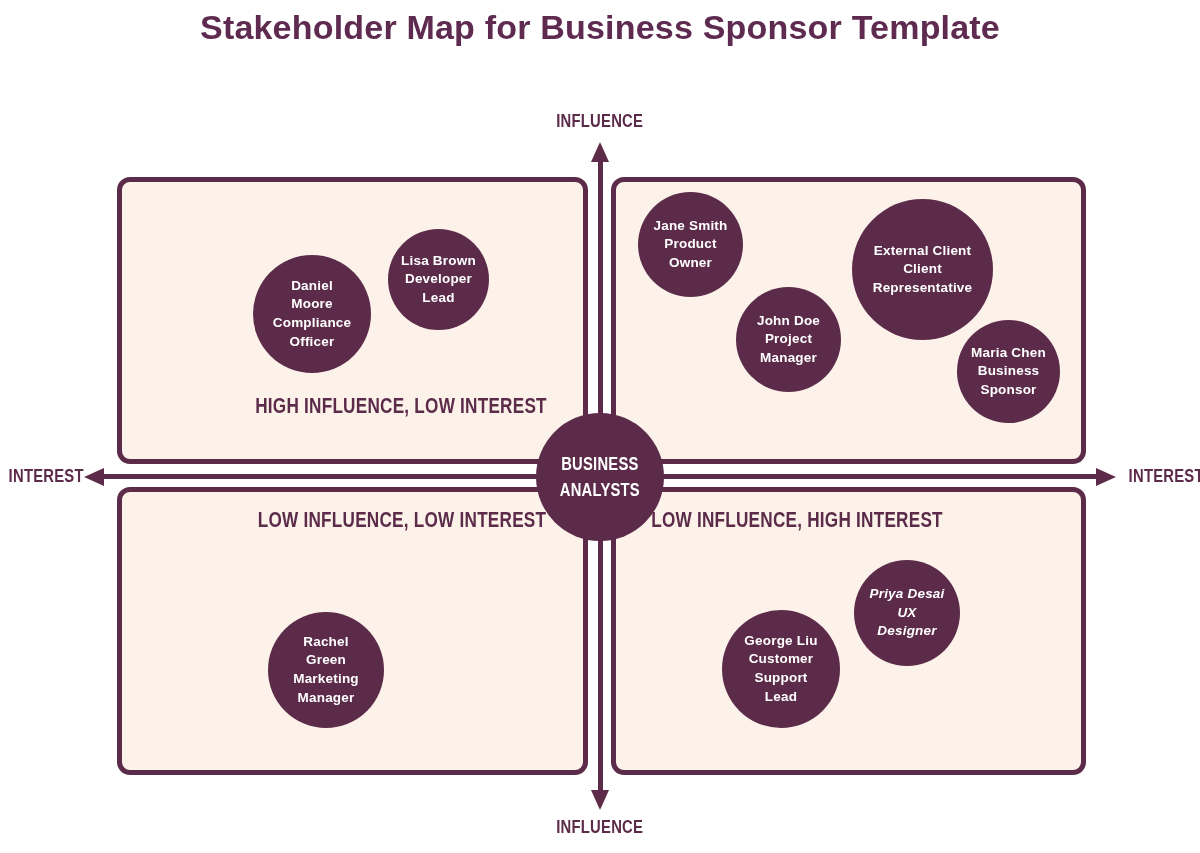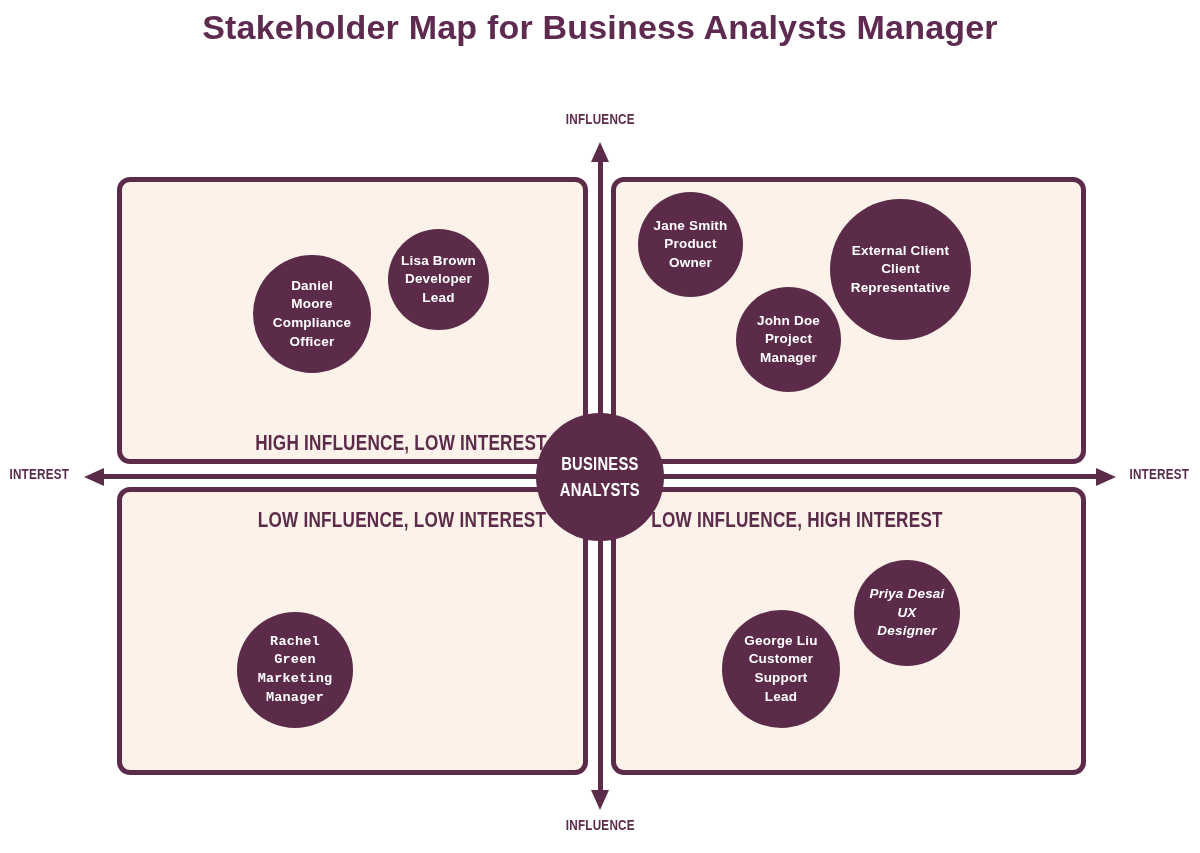--- a/index.html
+++ b/index.html
@@ -35,21 +35,21 @@
     transform:translateX(-50%);
     white-space:nowrap;
     color:var(--plum);
     font-size:22px;font-weight:700;
   }
   .axis-label{
     position:absolute;
     text-align:center;
     white-space:nowrap;
     color:var(--plum);
-    font-size:15px;font-weight:700;
+    font-size:19px;font-weight:700;
   }
   .condensed{
     display:inline-block;
     transform:scaleX(0.78);
     transform-origin:center;
     letter-spacing:0.3px;
   }
   .hline{
     position:absolute;
     left:96px;top:474px;width:1008px;height:5px;
@@ -100,21 +100,21 @@
     text-align:center;
     font-size:13.5px;font-weight:700;line-height:1.38;
     letter-spacing:0.2px;
   }
 </style>
 </head>
 <body>
 
 <div class="stage">
 
-  <div class="title">Stakeholder Map for Business Analysts Manager</div>
+  <div class="title">Stakeholder Map for Business Sponsor Template</div>
 
   <div class="quad" style="left:117px;top:177px;width:471px;height:287px;"></div>
   <div class="quad" style="left:611px;top:177px;width:475px;height:287px;"></div>
   <div class="quad" style="left:117px;top:487px;width:471px;height:288px;"></div>
   <div class="quad" style="left:611px;top:487px;width:475px;height:288px;"></div>
 
   <div class="hline"></div>
   <div class="vline"></div>
   <div class="arrow arrow-left"></div>
   <div class="arrow arrow-right"></div>
@@ -127,38 +127,39 @@
   <div class="axis-label" style="left:500px;top:816px;width:200px;">
     <span class="condensed">INFLUENCE</span>
   </div>
   <div class="axis-label" style="left:-2px;top:465px;width:82px;">
     <span class="condensed">INTEREST</span>
   </div>
   <div class="axis-label" style="left:1118px;top:465px;width:82px;">
     <span class="condensed">INTEREST</span>
   </div>
 
-  <div class="qlabel" style="left:401px;top:430px;">
+  <div class="qlabel" style="left:401px;top:393px;">
     <span class="condensed">HIGH INFLUENCE, LOW INTEREST</span>
   </div>
   <div class="qlabel" style="left:797px;top:507px;">
     <span class="condensed">LOW INFLUENCE, HIGH INTEREST</span>
   </div>
   <div class="qlabel" style="left:402px;top:507px;">
     <span class="condensed">LOW INFLUENCE, LOW INTEREST</span>
   </div>
 
   <div class="stk" style="left:253px;top:255px;width:118px;height:118px;">Daniel<br>Moore<br>Compliance<br>Officer</div>
   <div class="stk" style="left:388px;top:229px;width:101px;height:101px;">Lisa Brown<br>Developer<br>Lead</div>
 
   <div class="stk" style="left:638px;top:192px;width:105px;height:105px;">Jane Smith<br>Product<br>Owner</div>
   <div class="stk" style="left:736px;top:287px;width:105px;height:105px;">John Doe<br>Project<br>Manager</div>
-  <div class="stk" style="left:830px;top:199px;width:141px;height:141px;">External Client<br>Client<br>Representative</div>
+  <div class="stk" style="left:852px;top:199px;width:141px;height:141px;">External Client<br>Client<br>Representative</div>
+  <div class="stk" style="left:957px;top:320px;width:103px;height:103px;">Maria Chen<br>Business<br>Sponsor</div>
 
-  <div class="stk" style="left:237px;top:612px;width:116px;height:116px;font-family:Liberation Mono, monospace;">Rachel<br>Green<br>Marketing<br>Manager</div>
+  <div class="stk" style="left:268px;top:612px;width:116px;height:116px;">Rachel<br>Green<br>Marketing<br>Manager</div>
 
   <div class="stk" style="left:722px;top:610px;width:118px;height:118px;">George Liu<br>Customer<br>Support<br>Lead</div>
   <div class="stk" style="left:854px;top:560px;width:106px;height:106px;font-style:italic;">Priya Desai<br>UX<br>Designer</div>
 
   <div class="center-circle">
     <span class="condensed" style="transform:scaleX(0.82);">BUSINESS<br>ANALYSTS</span>
   </div>
 
 </div>
 

